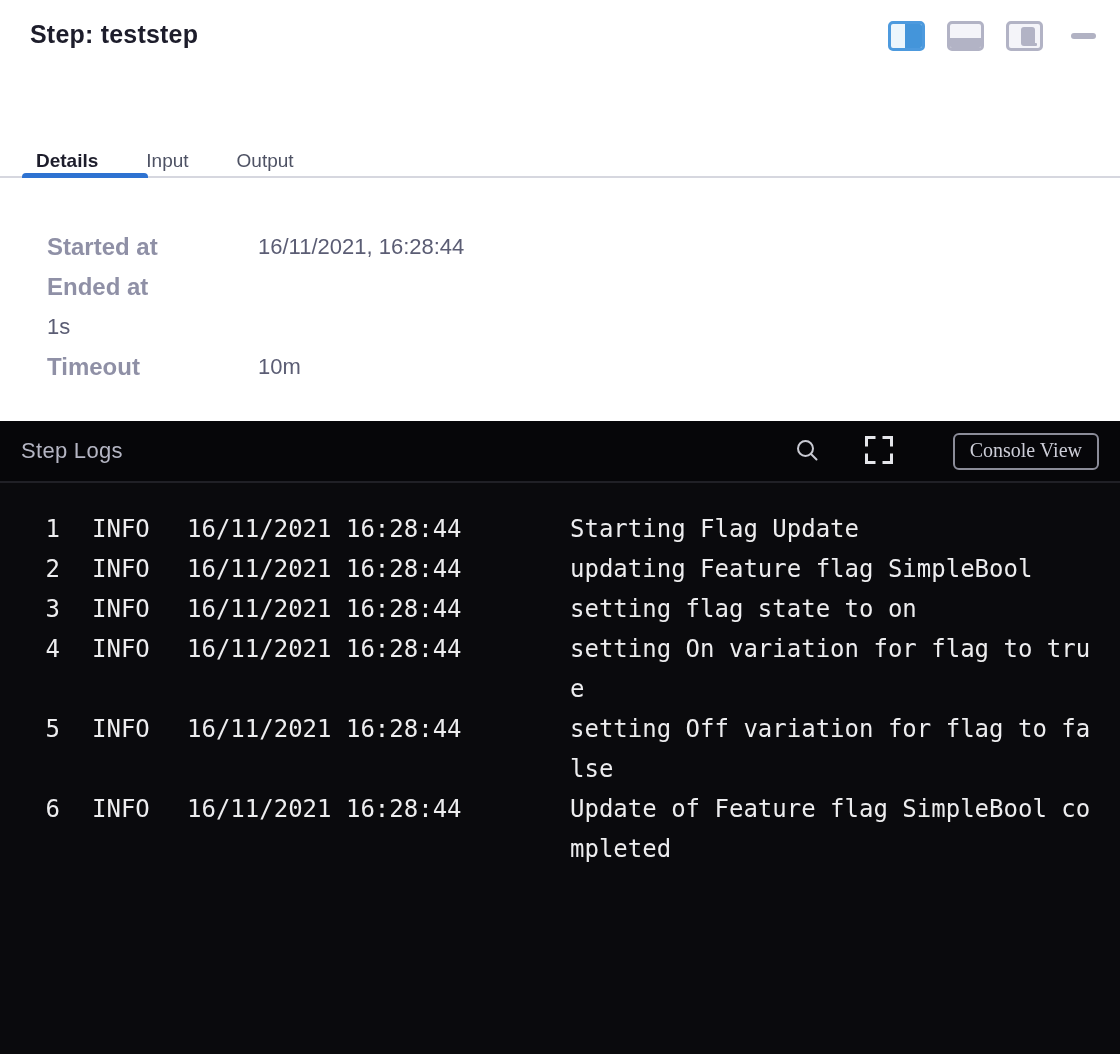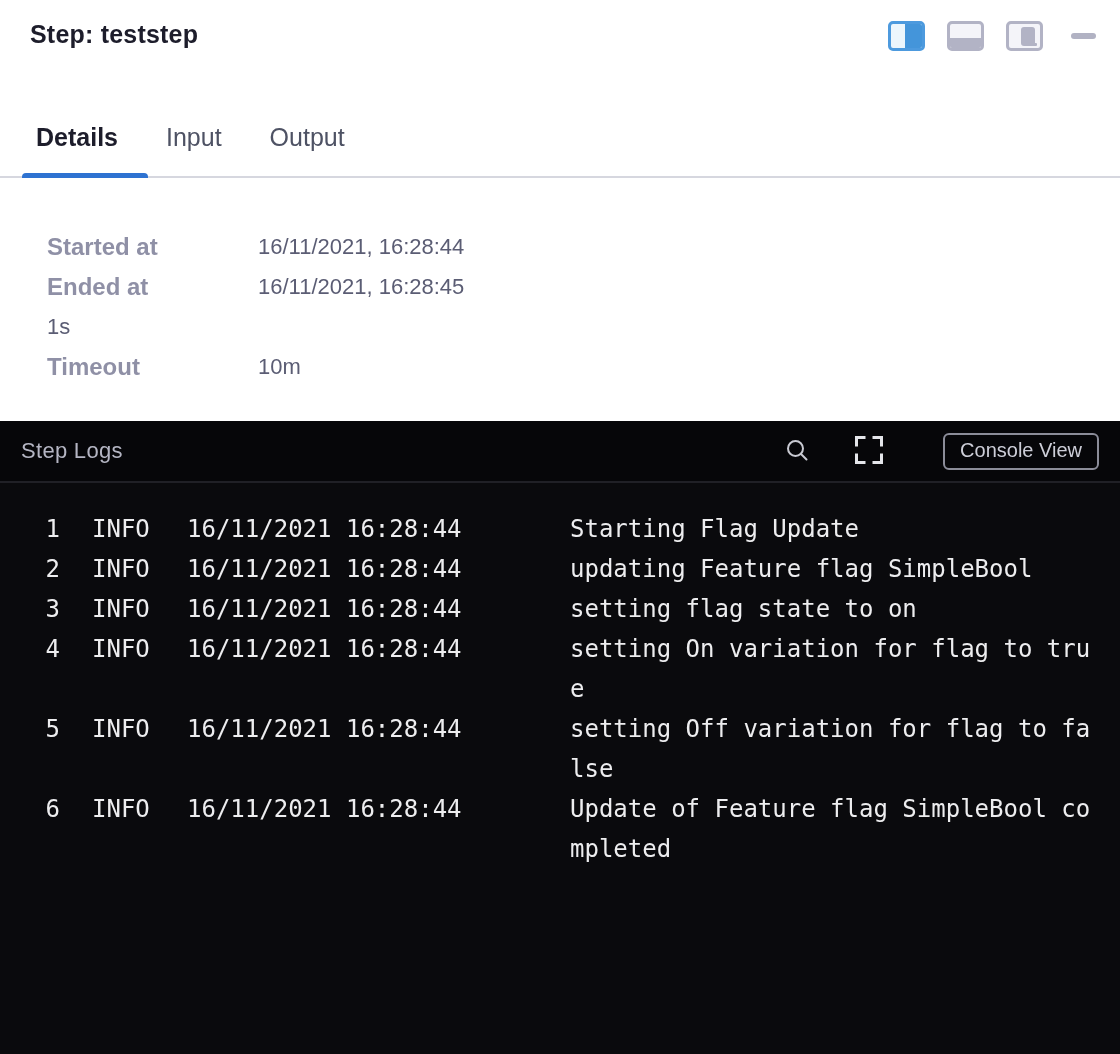--- a/index.html
+++ b/index.html
@@ -24,21 +24,21 @@
                  background:#b2b3c5; }
   .layout-icon.floating { border:3px solid #b2b3c5; background:#f4f4f9; }
   .layout-icon.floating .float-panel { position:absolute; top:3px; right:5px; width:14px; height:19px;
                  background:#b2b3c5; border-radius:3px; }
   .layout-icon.floating .float-dash { position:absolute; bottom:2px; right:3px; width:9px; height:3px;
                  background:#b2b3c5; border-radius:1px; }
   .minimize-bar { width:25px; height:6px; border-radius:3px; background:#b1b2c3;
                  margin-left:6px; cursor:pointer; }
 
   .tabs { position:absolute; top:119px; left:36px; display:flex; gap:48px; }
-  .tab { font-size:25px; color:#4e5264; cursor:pointer; line-height:36px; }
+  .tab { font-size:19px; color:#4e5264; cursor:pointer; line-height:36px;margin-top:24px; }
   .tab.active { font-weight:700; color:#1d1d2b; }
 
   .tab-separator { position:absolute; top:176px; left:0; width:1120px; height:2px;
                  background:#d6d7df; }
   .tab-underline { position:absolute; top:173px; left:22px; width:126px; height:5px;
                  background:#2e72d1; border-radius:4px 4px 0 0; }
 
   .details-grid { position:absolute; top:227px; left:47px; }
   .detail-row { display:grid; grid-template-columns:211px auto; height:40px; align-items:center; }
   .detail-label { font-size:24px; font-weight:700; color:#8f90a6; }
@@ -48,21 +48,21 @@
   .logs-section { position:absolute; top:421px; left:0; width:1120px; height:633px;
                  background:#0a0a0d; }
   .logs-header { height:62px; background:#060609; border-bottom:2px solid #202026;
                  display:flex; align-items:center; padding:0 21px; }
   .logs-title { flex:1; font-size:22px; color:#b4b5c3; letter-spacing:0.3px; }
   .icon-btn { background:none; border:none; cursor:pointer; display:flex; align-items:center;
                  padding:0; }
   .search-btn { margin-right:44px; }
   .expand-btn { margin-right:34px; }
   .console-view-btn { background:transparent; border:2px solid #8b8c99; border-radius:6px;
-                 color:#cdced8; font-size:20px; font-family:Liberation Sans, sans-serif;
+                 color:#cdced8; font-size:20px; font-family:Liberation Serif, serif;
                  padding:4px 15px 6px 15px; cursor:pointer;margin-left:24px; }
 
   .log-content { padding-top:26px; font-family:"DejaVu Sans Mono", monospace;
                  font-size:24px; line-height:40px; color:#ededef; }
   .log-row { display:grid; grid-template-columns:36px 127px 383px 527px; padding-left:24px; }
   .log-num   { text-align:right; }
   .log-level { padding-left:32px; }
   .log-msg   { word-break:break-all; }
 </style>
 </head>
@@ -96,21 +96,20 @@
   <div class="tab-separator"></div>
   <div class="tab-underline"></div>
 
   <div class="details-grid">
     <div class="detail-row">
       <div class="detail-label">Started at</div>
       <div class="detail-value">16/11/2021, 16:28:44</div>
     </div>
     <div class="detail-row">
       <div class="detail-label">Ended at</div>
-      <div class="detail-value">16/11/2021, 16:28:45</div>
     </div>
     <div class="detail-row">
       <div class="detail-value">1s</div>
     </div>
     <div class="detail-row">
       <div class="detail-label">Timeout</div>
       <div class="detail-value">10m</div>
     </div>
   </div>
 </div>

